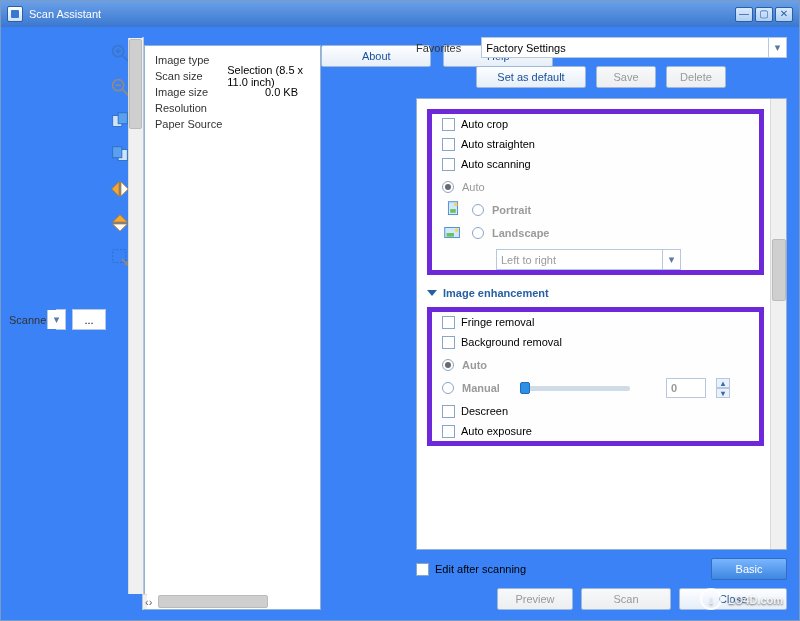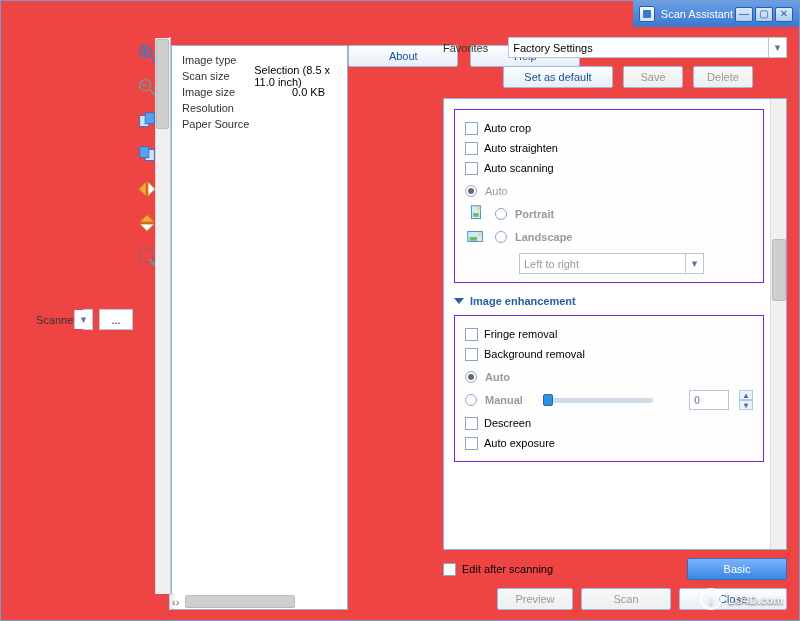--- a/index.html
+++ b/index.html
@@ -1,17 +1,17 @@
 <!DOCTYPE html>
 <html><head>
 <meta charset="utf-8">
 <style>
 * { box-sizing: border-box; font-family: "Segoe UI", Tahoma, sans-serif; font-size: 11px; }
 body { margin: 0; background: #d6d6d6; display: flex; align-items: center; justify-content: center; height: 100vh; }
-.window { width: 800px; height: 621px; background: #ef4444; border: 1px solid #7a9bc4; display: flex; flex-direction: column; box-shadow: 0 2px 6px rgba(0,0,0,.25); align-items: flex-end; }
+.window { width: 800px; height: 621px; background: #3b82f6; border: 1px solid #7a9bc4; display: flex; flex-direction: column; box-shadow: 0 2px 6px rgba(0,0,0,.25); }
 .titlebar { height: 26px; background: linear-gradient(#6aa0e8,#3a77cf); display: flex; align-items: center; padding: 0 6px; color: #fff; font-weight: 400; }
 .titlebar .ticon { width: 16px; height: 16px; background: linear-gradient(#fff,#cde1f8); border: 1px solid #2a5fa7; margin-right: 6px; border-radius: 2px; position: relative; }
 .titlebar .ticon::after{content:"";position:absolute;left:3px;top:3px;width:8px;height:8px;background:#3a77cf;border-radius:1px;}
 .titlebar-title { flex: 1; }
 .tbtn { width: 18px; height: 15px; margin-left: 2px; border: 1px solid #2a5fa7; background: linear-gradient(#d9eaff,#b1cff3); border-radius: 2px; display: flex; align-items: center; justify-content: center; color: #2a5fa7; font-size: 10px; line-height: 0; }
 .body { flex: 1; display: flex; padding: 10px 12px 10px 8px; gap: 12px; position: relative; }
 .left { display: flex; flex-direction: row; width: 395px; }
 .row-top { display: flex; align-items: center; gap: 6px; margin-bottom: 8px; }
 .label { color: #333; }
 .combo { flex: 1; height: 21px; border: 1px solid #b5c8de; background: #fff; display: flex; align-items: center; padding: 0 4px; position: relative; }
@@ -34,21 +34,21 @@
 .btn.wide { width: 110px; }
 .btn.small { width: 60px; }
 .btn.disabled { color: #999; background: linear-gradient(#f7f8f9,#eceef1); }
 .btn.primary { background: linear-gradient(#7ab5ff,#3d86e0); color: #fff; border-color: #2f6ec2; }
 .right { flex: 1; display: flex; flex-direction: column; }
 .right-top { display: flex; align-items: center; gap: 20px; }
 .right-defaults { display: flex; gap: 10px; margin: 8px 0 10px 60px; }
 .panel-wrap { flex: 1; border: 1px solid #94b0d4; background: #fff; position: relative; padding: 10px 22px 10px 10px; overflow: hidden; }
 .panel-scroll { position: absolute; right: 0; top: 0; bottom: 0; width: 16px; background: #f0f0f0; border-left: 1px solid #d9d9d9; }
 .panel-scroll .pthumb { position: absolute; left: 1px; top: 140px; width: 14px; height: 62px; background: #cfcfcf; border: 1px solid #bbb; border-radius: 2px; }
-.group { border: 1px solid #6d28d9; background: #fefefe; padding: 8px 10px; margin-bottom: 10px; }
+.group { border: 5px solid #6d28d9; background: #fefefe; padding: 0 10px; margin-bottom: 10px; }
 .chk { display: flex; align-items: center; gap: 6px; height: 20px; }
 .chkbox { width: 13px; height: 13px; border: 1px solid #8aa6c7; background: #fff; }
 .chk.disabled { color: #9a9a9a; }
 .radio { width: 12px; height: 12px; border: 1px solid #8aa6c7; border-radius: 50%; background: #fff; }
 .radio.dot::after { content:""; display:block; width:6px;height:6px;background:#6a6a6a;border-radius:50%;margin:2px; }
 .indent1 { margin-left: 24px; font-weight: bold; }
 .indent2 { margin-left: 54px; }
 .rot-row { display: flex; align-items: center; gap: 8px; margin: 3px 0; }
 .rot-ico { width: 22px; height: 22px; display:flex;align-items:center;justify-content:center; }
 .section-hdr { display: flex; align-items: center; gap: 6px; color: #2760a2; font-weight: 700; margin: 12px 0 8px 0; }
@@ -290,21 +290,21 @@
             <div class="pthumb"></div>
           </div>
       </div>
 
       <div class="right-bottom">
         <div class="chk">
             <div class="chkbox"></div>
             <span>Edit after scanning</span>
           </div>
         <div class="spacer"></div>
-        <div class="btn primary" style="width:100px">Basic</div>
+        <div class="btn primary" style="width:76px">Basic</div>
       </div>
 
       <div class="footer-row">
         <div class="spacer"></div>
         <div class="btn disabled" style="width:76px">Preview</div>
         <div class="btn disabled" style="width:90px">Scan</div>
         <div class="btn" style="width:108px">Close</div>
       </div>
     </div>
 

